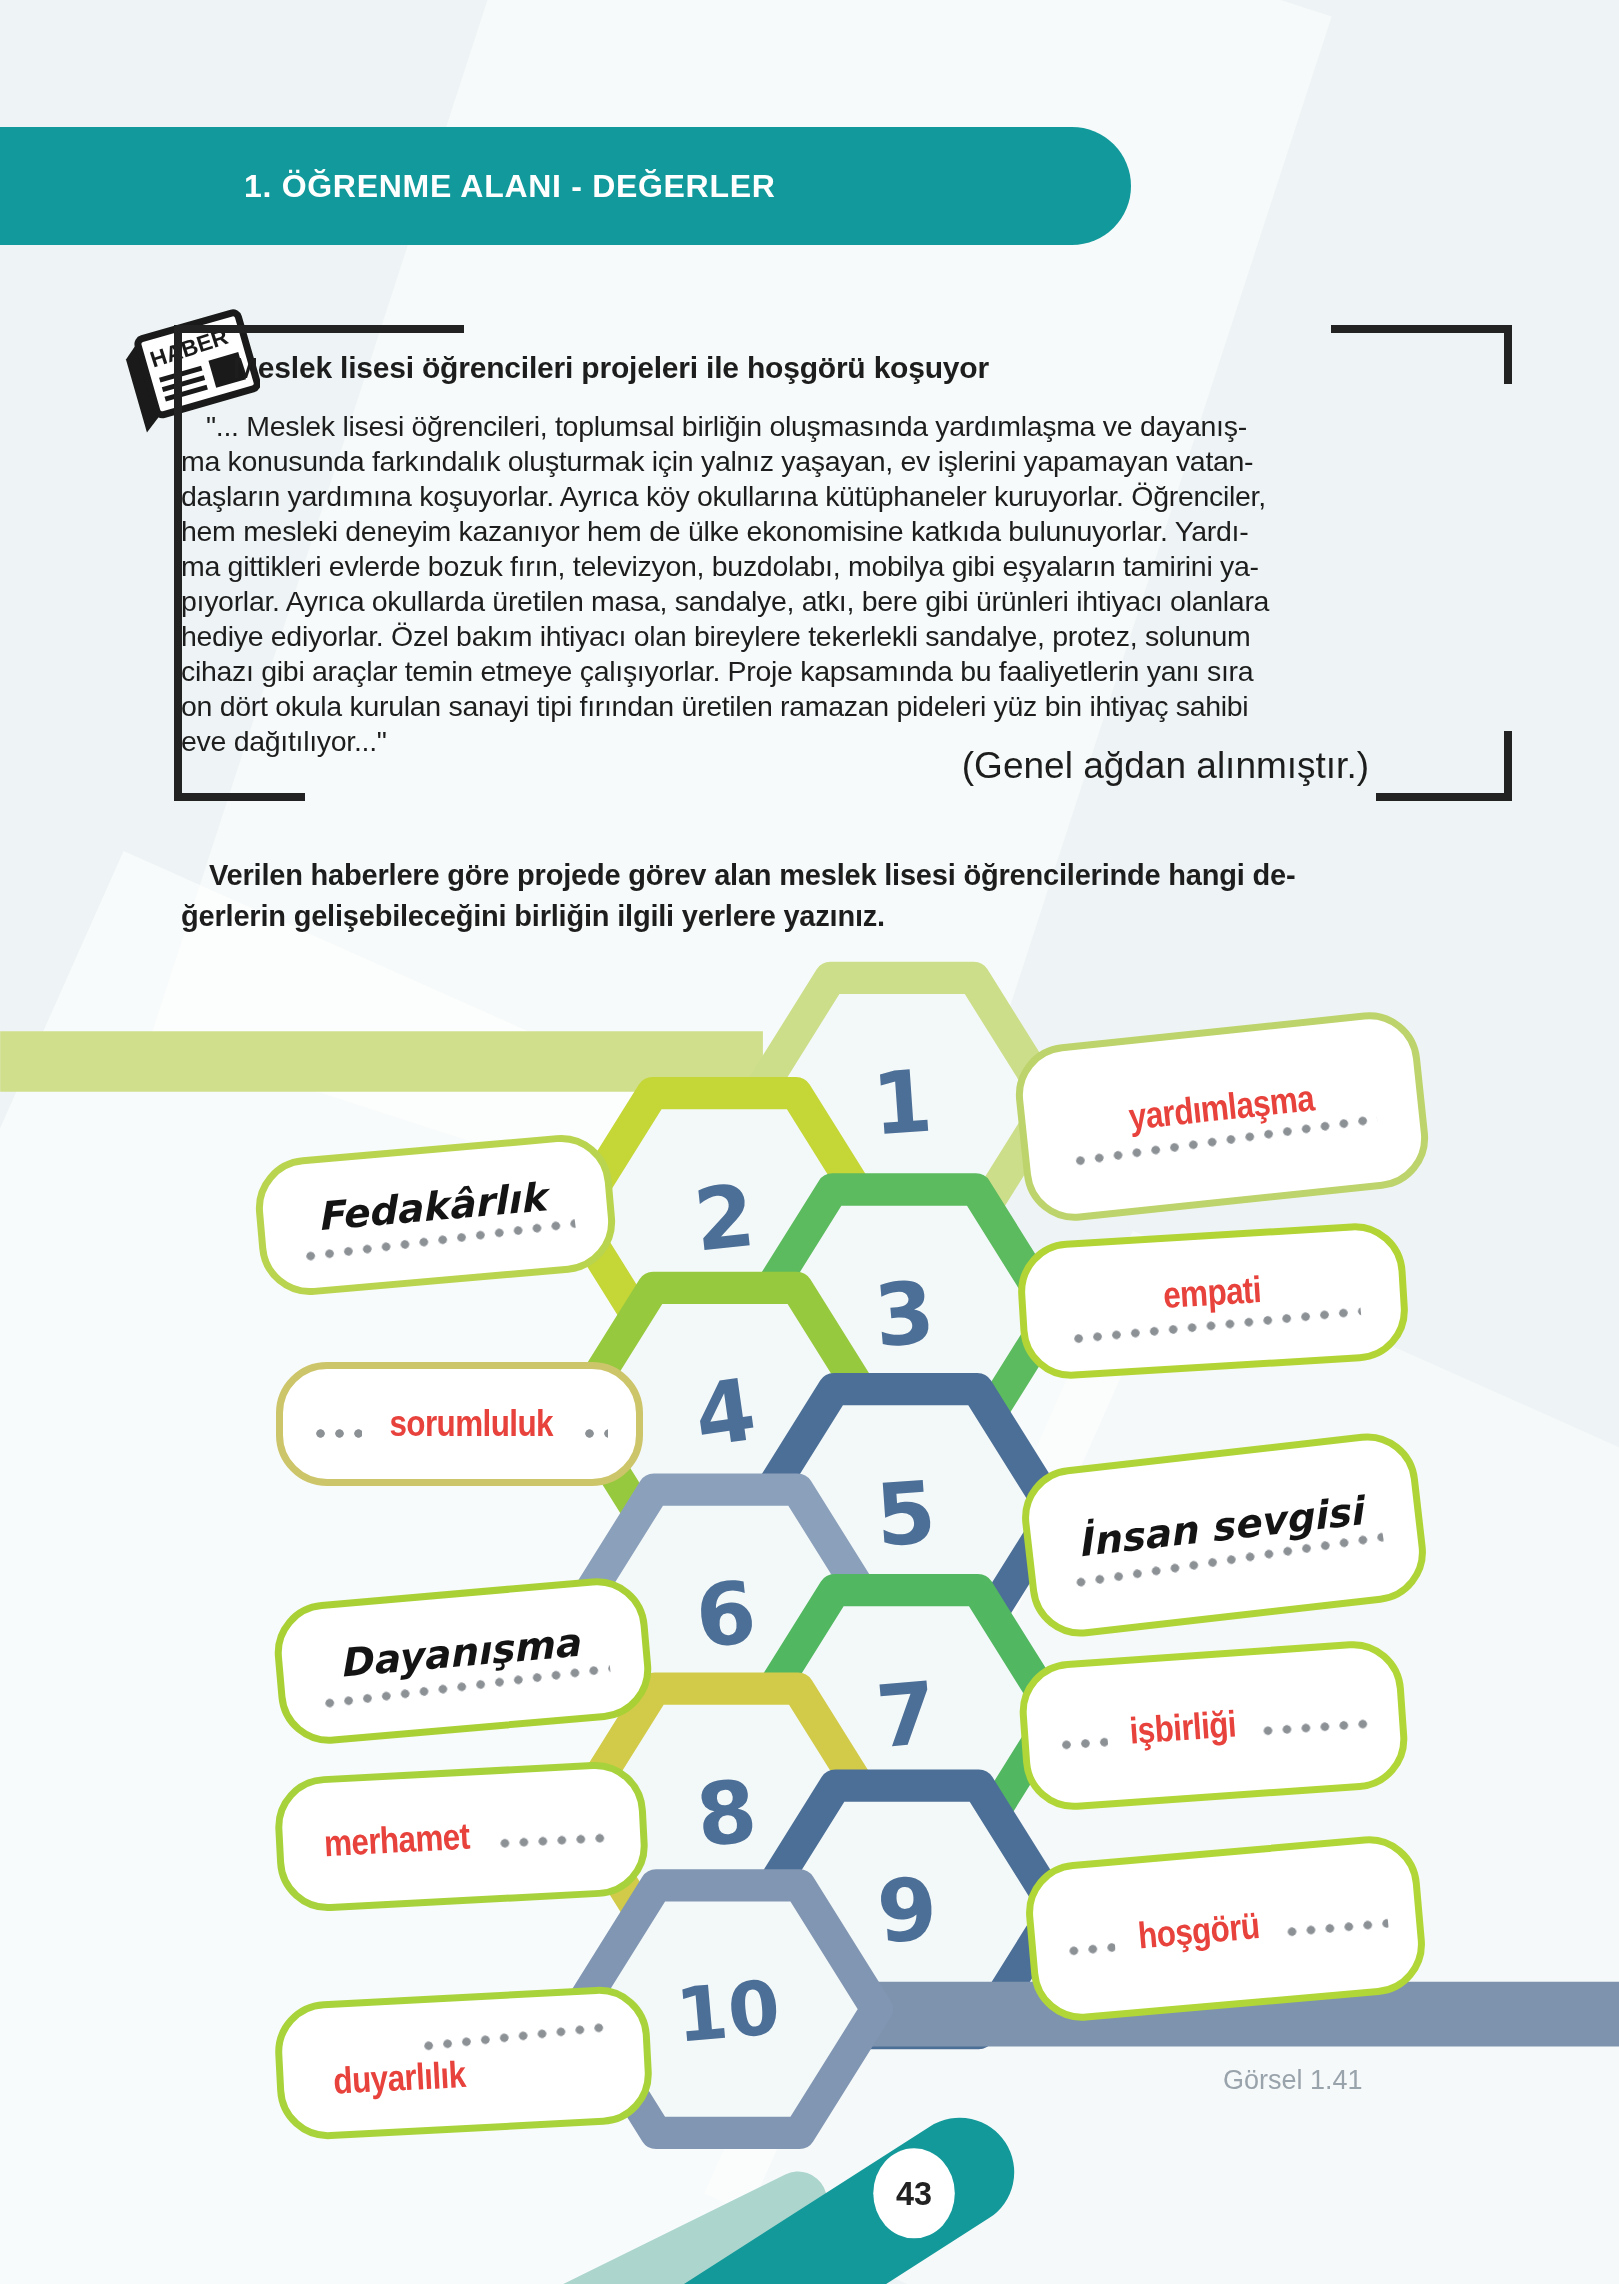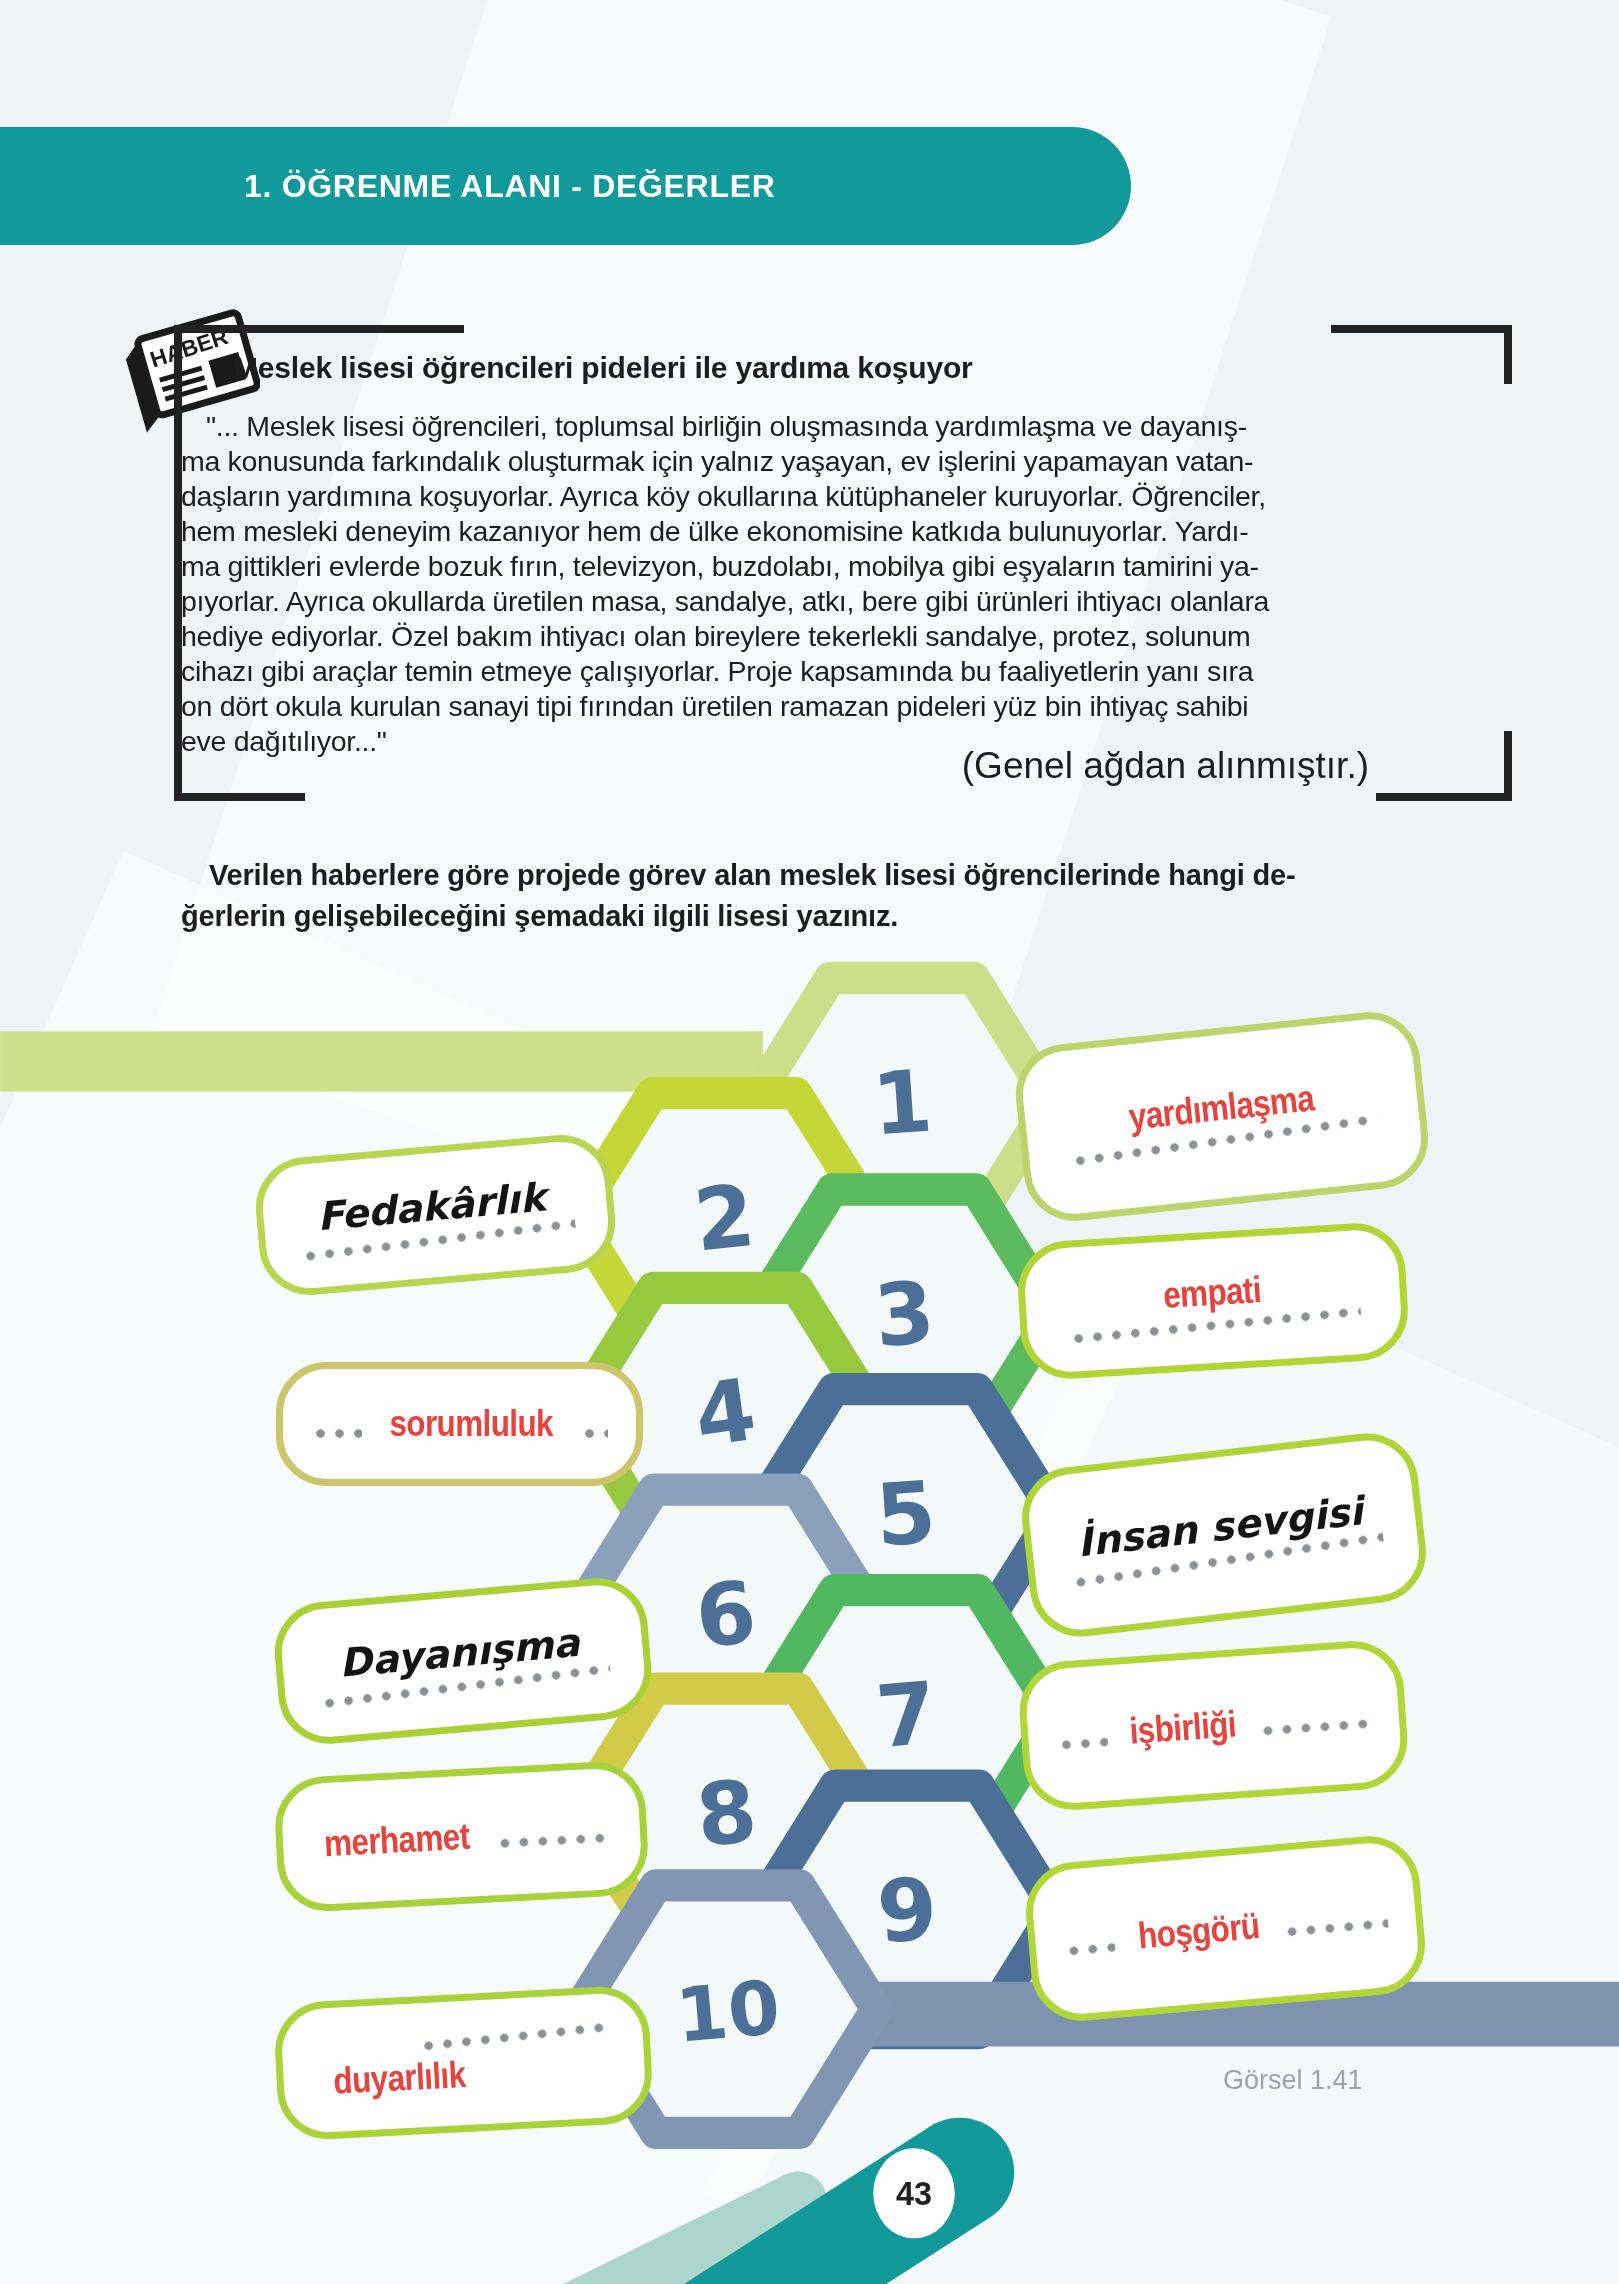--- a/index.html
+++ b/index.html
@@ -130,35 +130,35 @@
     </svg>
 
     <div class="frame-line" id="f-tlh"></div>
     <div class="frame-line" id="f-tlv"></div>
     <div class="frame-line" id="f-blf"></div>
     <div class="frame-line" id="f-trh"></div>
     <div class="frame-line" id="f-trv"></div>
     <div class="frame-line" id="f-brv"></div>
     <div class="frame-line" id="f-brf"></div>
 
-    <div class="article-title">Meslek lisesi öğrencileri pideleri ile yardıma koşuyor</div>
+    <div class="article-title">Meslek lisesi öğrencileri projeleri ile hoşgörü koşuyor</div>
     <div class="article-body">"... Meslek lisesi öğrencileri, toplumsal birliğin oluşmasında yardımlaşma ve dayanış-
 ma konusunda farkındalık oluşturmak için yalnız yaşayan, ev işlerini yapamayan vatan-
 daşların yardımına koşuyorlar. Ayrıca köy okullarına kütüphaneler kuruyorlar. Öğrenciler,
 hem mesleki deneyim kazanıyor hem de ülke ekonomisine katkıda bulunuyorlar. Yardı-
 ma gittikleri evlerde bozuk fırın, televizyon, buzdolabı, mobilya gibi eşyaların tamirini ya-
 pıyorlar. Ayrıca okullarda üretilen masa, sandalye, atkı, bere gibi ürünleri ihtiyacı olanlara
 hediye ediyorlar. Özel bakım ihtiyacı olan bireylere tekerlekli sandalye, protez, solunum
 cihazı gibi araçlar temin etmeye çalışıyorlar. Proje kapsamında bu faaliyetlerin yanı sıra
 on dört okula kurulan sanayi tipi fırından üretilen ramazan pideleri yüz bin ihtiyaç sahibi
 eve dağıtılıyor..."</div>
     <div class="article-attrib">(Genel ağdan alınmıştır.)</div>
 
     <div class="instruction">Verilen haberlere göre projede görev alan meslek lisesi öğrencilerinde hangi de-
-ğerlerin gelişebileceğini şemadaki ilgili lisesi yazınız.</div>
+ğerlerin gelişebileceğini birliğin ilgili yerlere yazınız.</div>
 
     <svg class="diagram-svg" viewBox="0 0 2304 1919">
 
       <path class="band" d="M 0 180 L 1085 180" stroke-width="86" style="stroke: rgb(208, 223, 139);"></path>
 
       <path class="hex" d="M-212 0L-102 -176L102 -176L212 0L102 176L-102 176Z" transform="translate(1283 237)" style="stroke: rgb(205, 222, 138);"></path>
       <path class="hex" d="M-212 0L-102 -176L102 -176L212 0L102 176L-102 176Z" transform="translate(1030 401)" style="stroke: rgb(197, 214, 55);"></path>
       <path class="hex" d="M-212 0L-102 -176L102 -176L212 0L102 176L-102 176Z" transform="translate(1286 538)" style="stroke: rgb(92, 187, 94);"></path>
       <path class="hex" d="M-212 0L-102 -176L102 -176L212 0L102 176L-102 176Z" transform="translate(1031 678)" style="stroke: rgb(151, 201, 63);"></path>
       <path class="hex" d="M-212 0L-102 -176L102 -176L212 0L102 176L-102 176Z" transform="translate(1288 822)" style="stroke: rgb(76, 111, 151);"></path>

